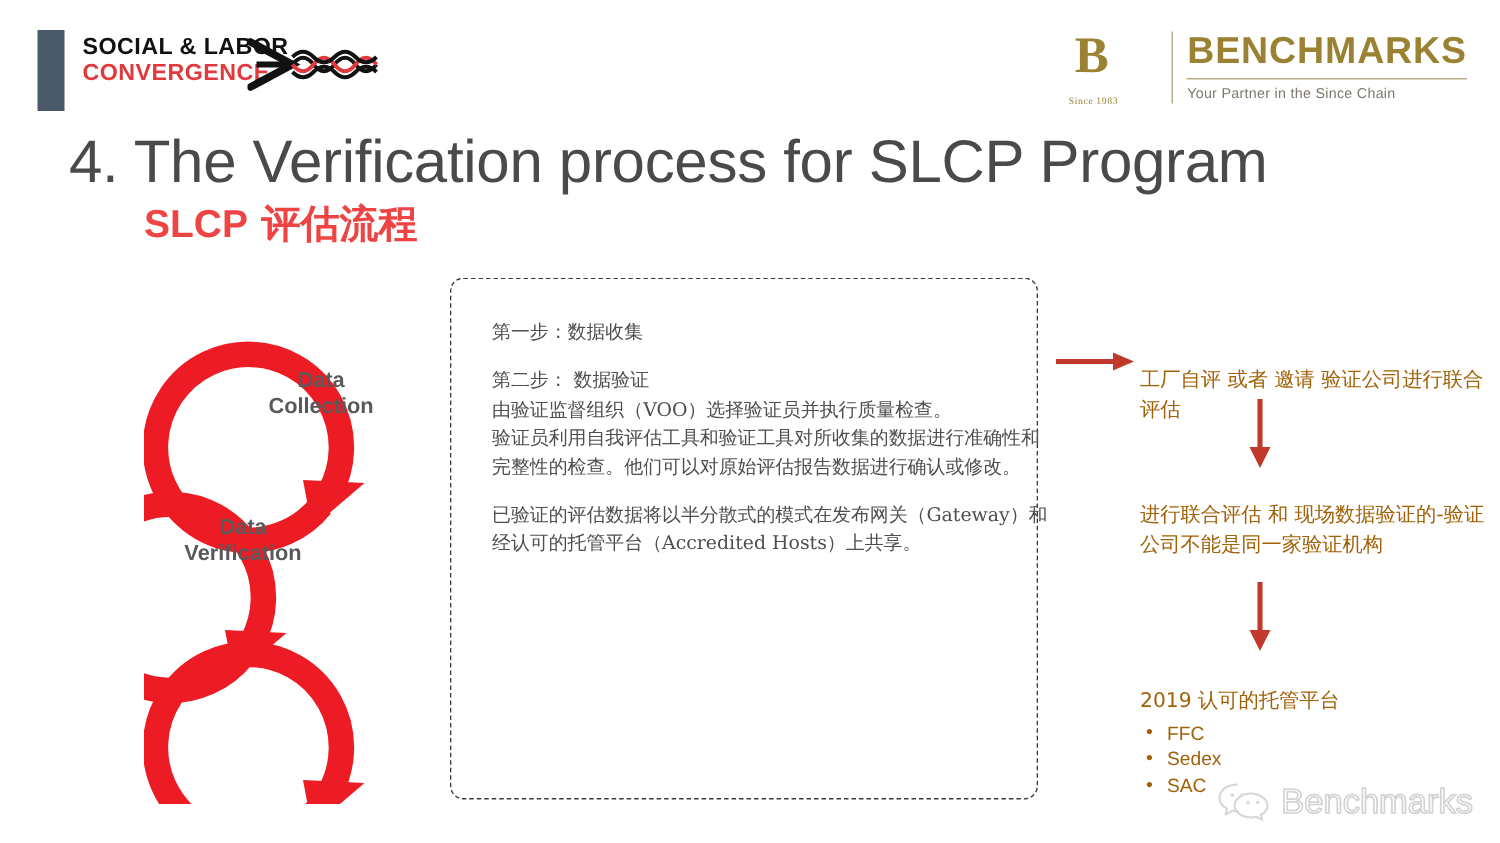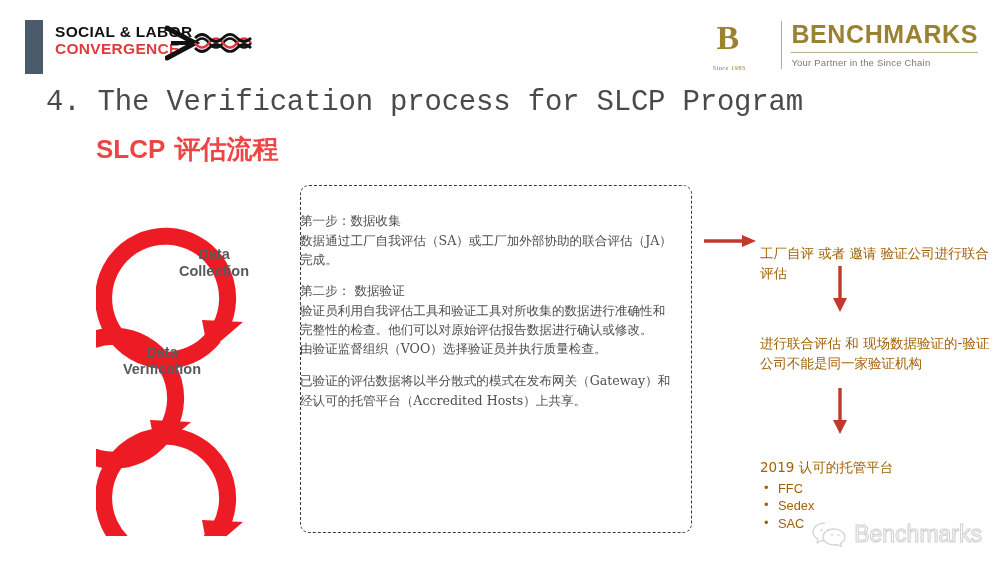--- a/index.html
+++ b/index.html
@@ -24,38 +24,38 @@
   .bm-mark{width:62px;height:56px;position:relative;}
   .bm-b{position:absolute;left:6px;top:2px;font-size:34px;font-weight:bold;color:#9a8232;font-family:"Liberation Serif",serif;letter-spacing:-2px;}
   .bm-since{position:absolute;left:2px;bottom:2px;font-size:6.5px;color:#9a8232;font-family:"Liberation Serif",serif;letter-spacing:0.4px;}
   .bm-div{width:1px;height:48px;background:#b9ae8a;margin:0 9px;}
   .bm-right{display:flex;flex-direction:column;justify-content:center;}
   .bm-name{font-size:25px;font-weight:bold;color:#9a8232;letter-spacing:0.6px;line-height:1;}
   .bm-rule{height:1px;background:#b9ae8a;margin:5px 0 4px 0;}
   .bm-tag{font-size:9.5px;color:#7d7a6c;letter-spacing:0.2px;}
 
   
-  .title{position:absolute;left:46px;top:86px;font-size:29px;color:#4a4a4a;letter-spacing:-0.2px;white-space:nowrap;font-family:Liberation Mono, monospace;}
+  .title{position:absolute;left:46px;top:86px;font-size:40px;color:#4a4a4a;letter-spacing:-0.2px;white-space:nowrap;}
   .subtitle{position:absolute;left:96px;top:132px;font-size:26px;font-weight:bold;color:#ef4444;white-space:nowrap;}
   .subtitle .cjk{font-family:"DejaVu Serif",serif;font-weight:bold;}
 
   
   .cycle{position:absolute;left:96px;top:196px;width:200px;height:340px;}
   .cycle svg{position:absolute;left:0;top:0;}
   .clabel{position:absolute;text-align:center;color:#58595b;font-weight:bold;font-size:14.5px;line-height:1.18;}
   .clabel.c1{left:58px;top:50px;width:120px;}
   .clabel.c2{left:2px;top:148px;width:128px;}
   .clabel.c3{left:42px;top:248px;width:140px;}
 
   
   .dashbox{
     position:absolute;left:300px;top:185px;width:392px;height:348px;
     border:1.6px dashed #3a3a3a;border-radius:9px;box-sizing:border-box;
   }
-  .steps{position:absolute;left:300px;top:212px;width:372px;color:#4e4e4e;}
+  .steps{position:absolute;left:328px;top:212px;width:372px;color:#4e4e4e;}
   .step{margin-bottom:13px;}
   .step-h{font-size:12.6px;line-height:1.5;font-family:"DejaVu Serif",serif;color:#4e4e4e;}
   .step-b{font-size:12.6px;line-height:1.52;font-family:"DejaVu Serif",serif;color:#4e4e4e;}
 
   
   .arrow-h{position:absolute;left:704px;top:234px;width:52px;height:14px;}
   .redblk{position:absolute;color:#a16207;font-size:13.5px;line-height:1.45;font-family:"DejaVu Sans",sans-serif;margin-top:16px;}
   .rb1{left:760px;top:228px;width:232px;}
   .rb2{left:760px;top:318px;width:232px;}
   .rb3{left:760px;top:442px;width:232px;}
@@ -139,26 +139,25 @@
     <div class="clabel c2">
       <div>Data</div>
       <div>Verification</div>
     </div>
   </div>
 
   <div class="dashbox"></div>
   <div class="steps">
     <div class="step">
       <div class="step-h">第一步：数据收集</div>
-      <div class="step-b">数据通过工厂自我评估（SA）或工厂加外部协助的联合评估（JA）完成。</div>
     </div>
     <div class="step">
       <div class="step-h">第二步： 数据验证</div>
+      <div class="step-b">由验证监督组织（VOO）选择验证员并执行质量检查。</div>
       <div class="step-b">验证员利用自我评估工具和验证工具对所收集的数据进行准确性和完整性的检查。他们可以对原始评估报告数据进行确认或修改。</div>
-      <div class="step-b">由验证监督组织（VOO）选择验证员并执行质量检查。</div>
     </div>
     <div class="step">
       <div class="step-b">已验证的评估数据将以半分散式的模式在发布网关（Gateway）和经认可的托管平台（Accredited Hosts）上共享。</div>
     </div>
   </div>
 
   <svg class="arrow-h" viewBox="0 0 52 14">
     <line x1="0" y1="7" x2="40" y2="7" stroke="#c0392b" stroke-width="3.4"></line>
     <polygon points="38,1 52,7 38,13" fill="#c0392b"></polygon>
   </svg>

